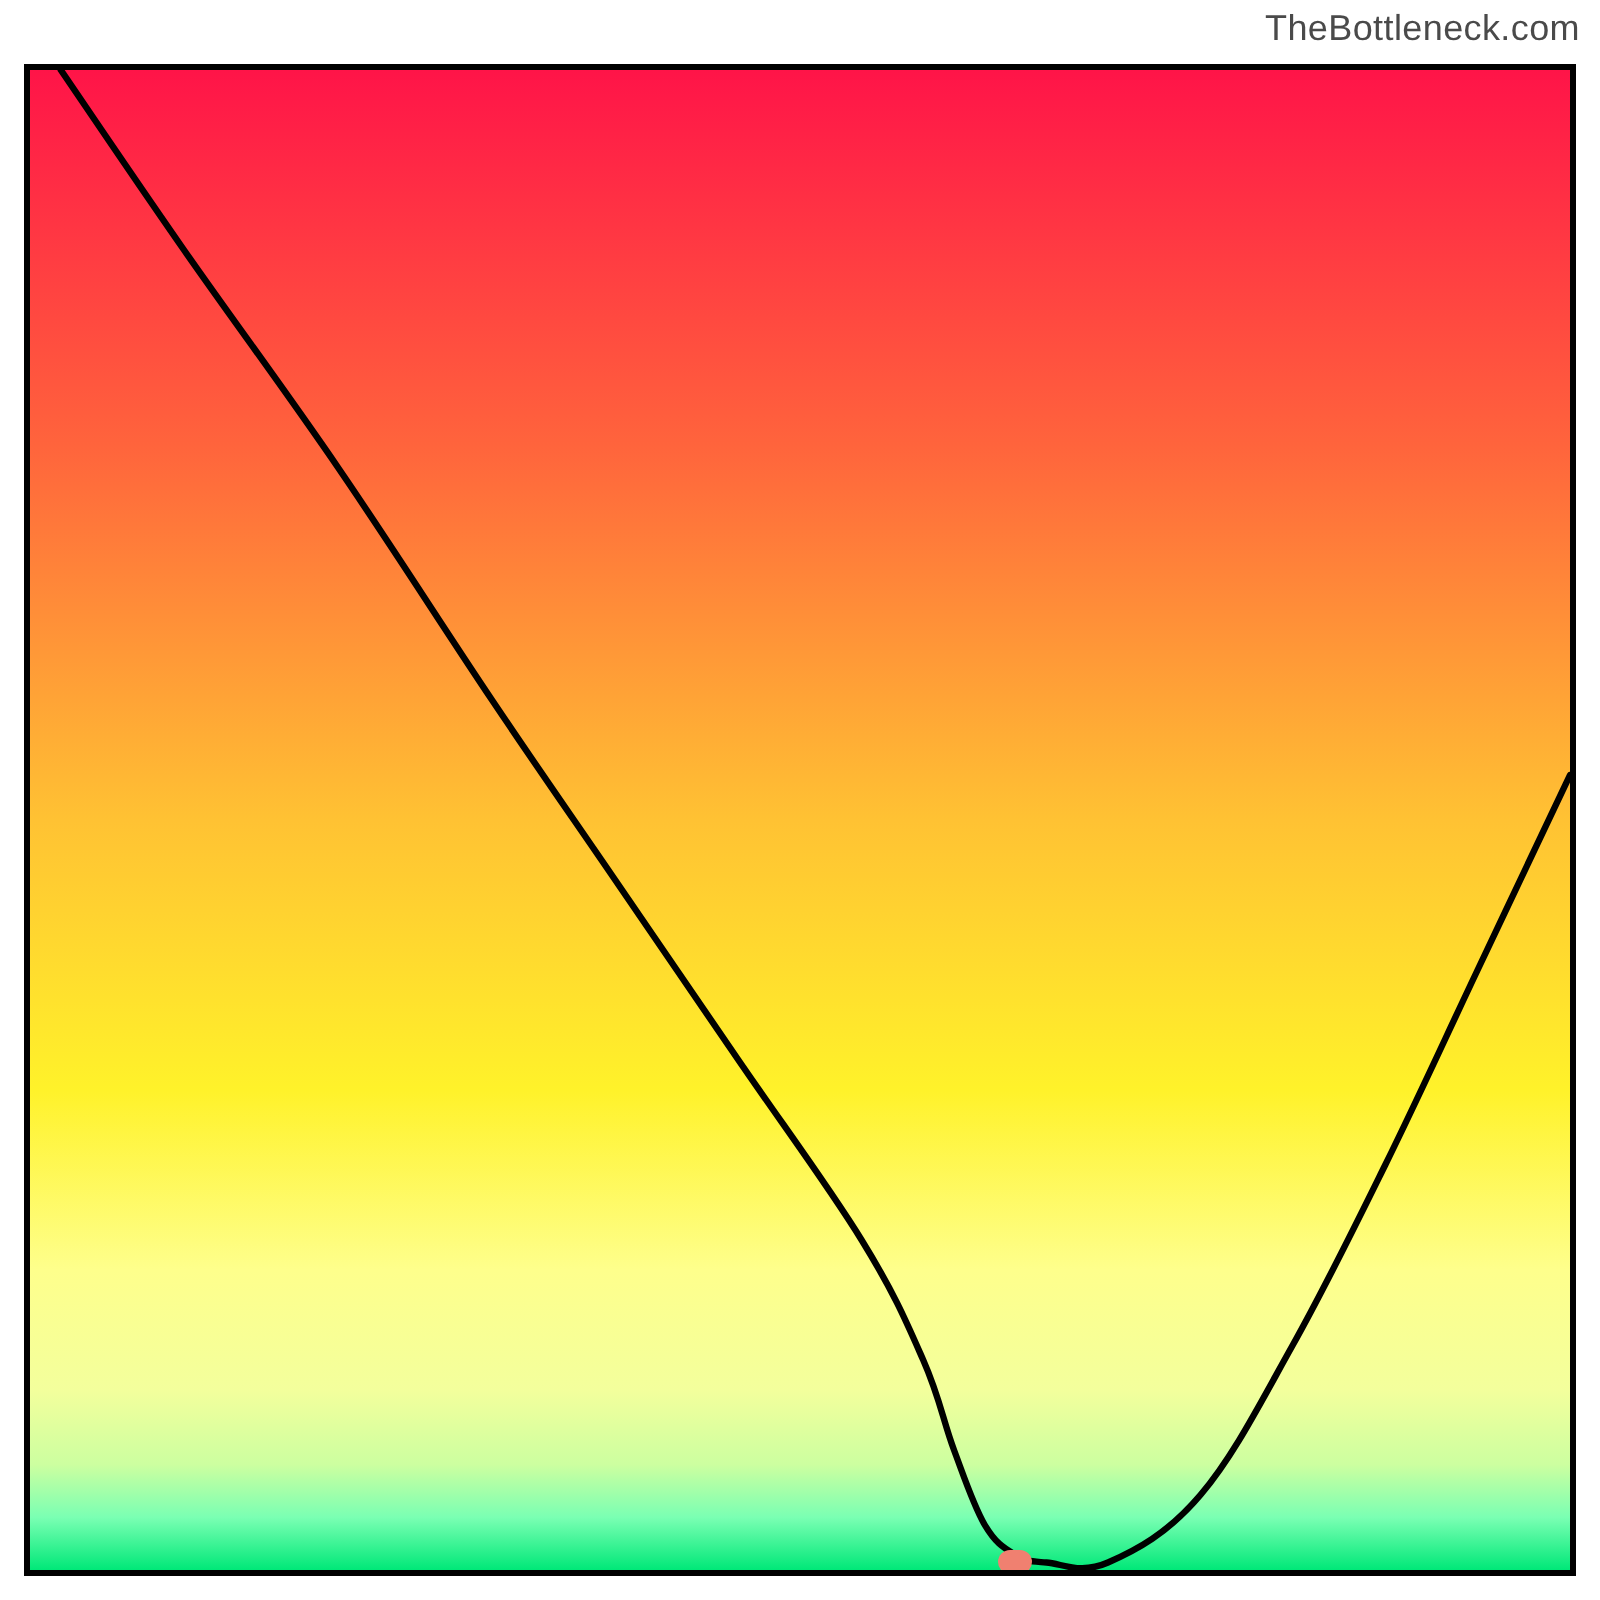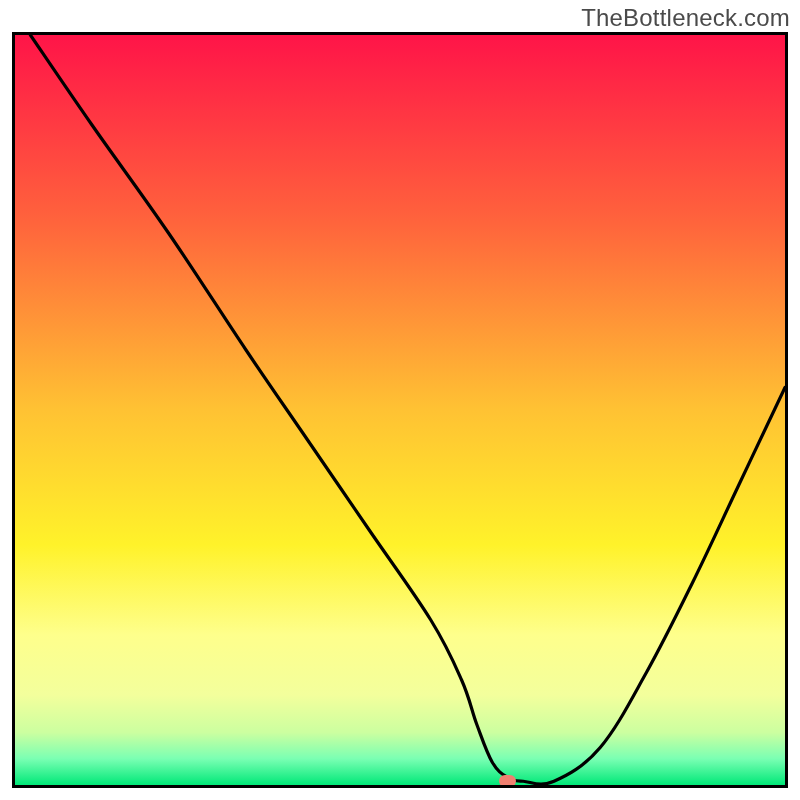--- a/index.html
+++ b/index.html
@@ -14,21 +14,21 @@
     position: relative;
     width: 800px;
     height: 800px;
     background: #ffffff;
   }
   .watermark {
     position: absolute;
     top: 4px;
     right: 10px;
     color: #4a4a4a;
-    font-size: 24px;
+    font-size: 18px;
     font-weight: 500;
     letter-spacing: 0.2px;
     z-index: 50;
   }
   .plot-border {
     position: absolute;
     left: 12px;
     top: 32px;
     width: 776px;
     height: 756px;

